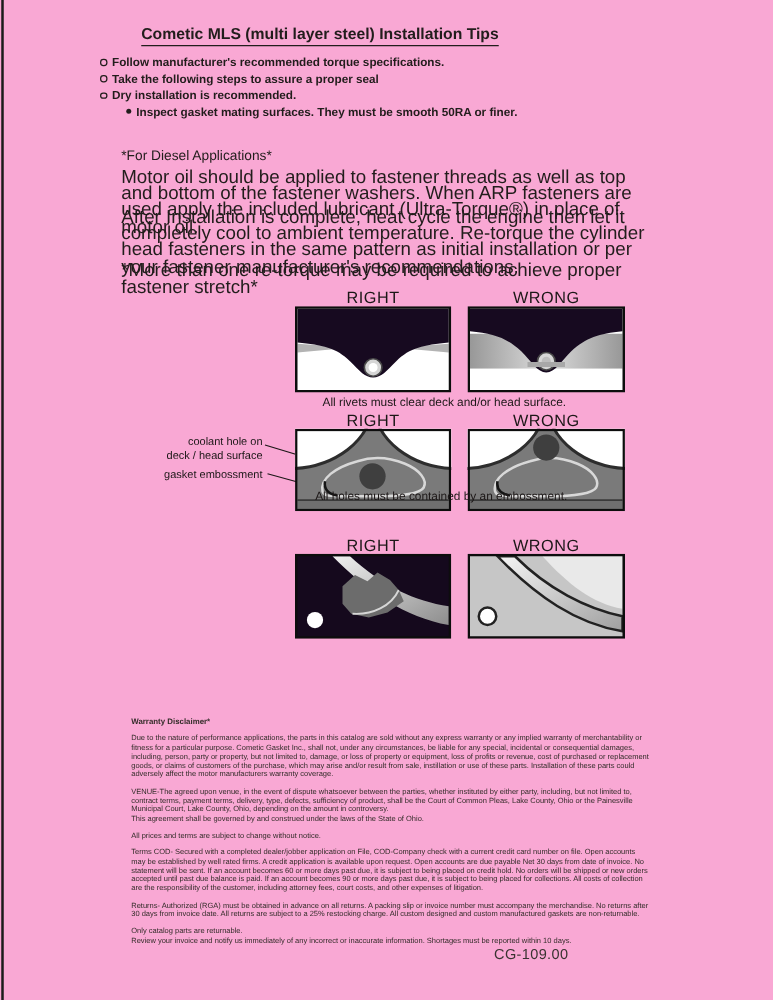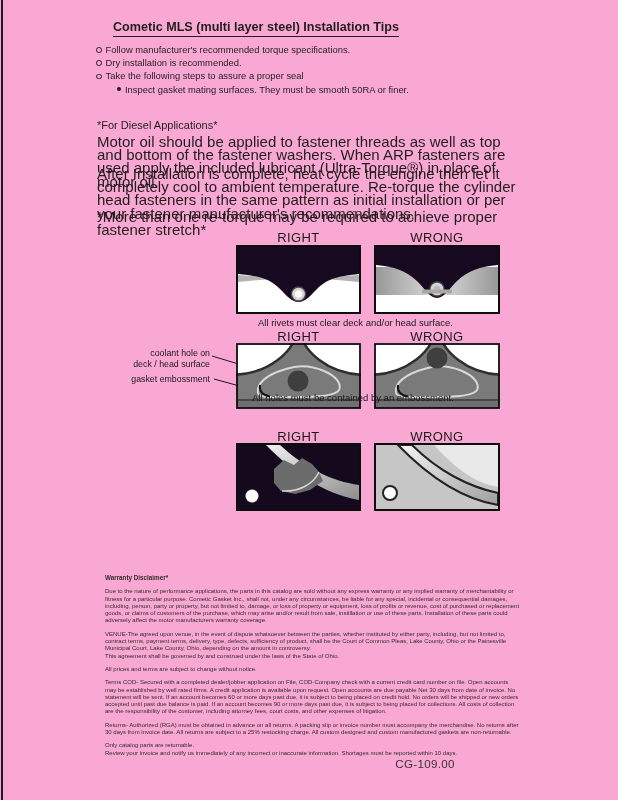--- a/index.html
+++ b/index.html
@@ -6,21 +6,21 @@
   .page{
     position:relative;width:618px;height:800px;background:#f9a8d4;
     font-family:"Liberation Sans", sans-serif;color:#221d1c;overflow:hidden;
   }
   .edge-line{position:absolute;left:1px;top:0;width:1.5px;height:800px;background:#1b1b1b;}
   .abs{position:absolute;}
   .title{
     left:113px;top:20px;font-size:12.6px;font-weight:bold;
   }
   .title span{display:inline-block;border-bottom:1.6px solid #221d1c;padding-bottom:1.5px;}
-  .bullets{left:96px;top:43px;width:432px;font-size:9.4px;}
+  .bullets{left:80px;top:43px;width:432px;font-size:9.4px;font-weight:bold;}
   .bullet{display:flex;line-height:13.2px;}
   .bullet .mk{flex:0 0 auto;width:3.6px;height:3.6px;border:1px solid #221d1c;border-radius:50%;margin:4.2px 4px 0 0;}
   .bullet.sub{margin-left:21px;}
   .bullet.sub .mk{background:#221d1c;border:none;width:4px;height:4px;margin-top:4.4px;}
   .diesel-h{left:97px;top:119px;font-size:11px;font-weight:normal;}
   .para{left:97px;width:421px;font-size:15px;line-height:13.2px;}
   .p1{top:135px;}
   .p2{top:167px;}
   .pnote{top:210px;}
   .dg-label{font-size:13px;text-align:center;letter-spacing:0.4px;color:#1c1717;}
@@ -43,25 +43,25 @@
     <span>Cometic MLS (multi layer steel) Installation Tips</span>
   </div>
 
   <div class="abs bullets">
     <div class="bullet">
       <span class="mk"></span>
       <span>Follow manufacturer's recommended torque specifications.</span>
     </div>
     <div class="bullet">
       <span class="mk"></span>
-      <span>Dry installation is recommended.</span>
+      <span>Take the following steps to assure a proper seal</span>
     </div>
     <div class="bullet">
       <span class="mk"></span>
-      <span>Take the following steps to assure a proper seal</span>
+      <span>Dry installation is recommended.</span>
     </div>
     <div class="bullet sub">
       <span class="mk"></span>
       <span>Inspect gasket mating surfaces.  They must be smooth 50RA or finer.</span>
     </div>
   </div>
 
   <div class="abs diesel-h">*For Diesel Applications*</div>
   <div class="abs para p1">Motor oil should be applied to fastener threads as well as top and bottom of the fastener washers. When ARP fasteners are used apply the included lubricant (Ultra-Torque®) in place of motor oil.</div>
   <div class="abs para p2">After Installation is complete, heat cycle the engine then let it completely cool to ambient temperature. Re-torque the cylinder head fasteners in the same pattern as initial installation or per your fastener manufacturer's recommendations.</div>

